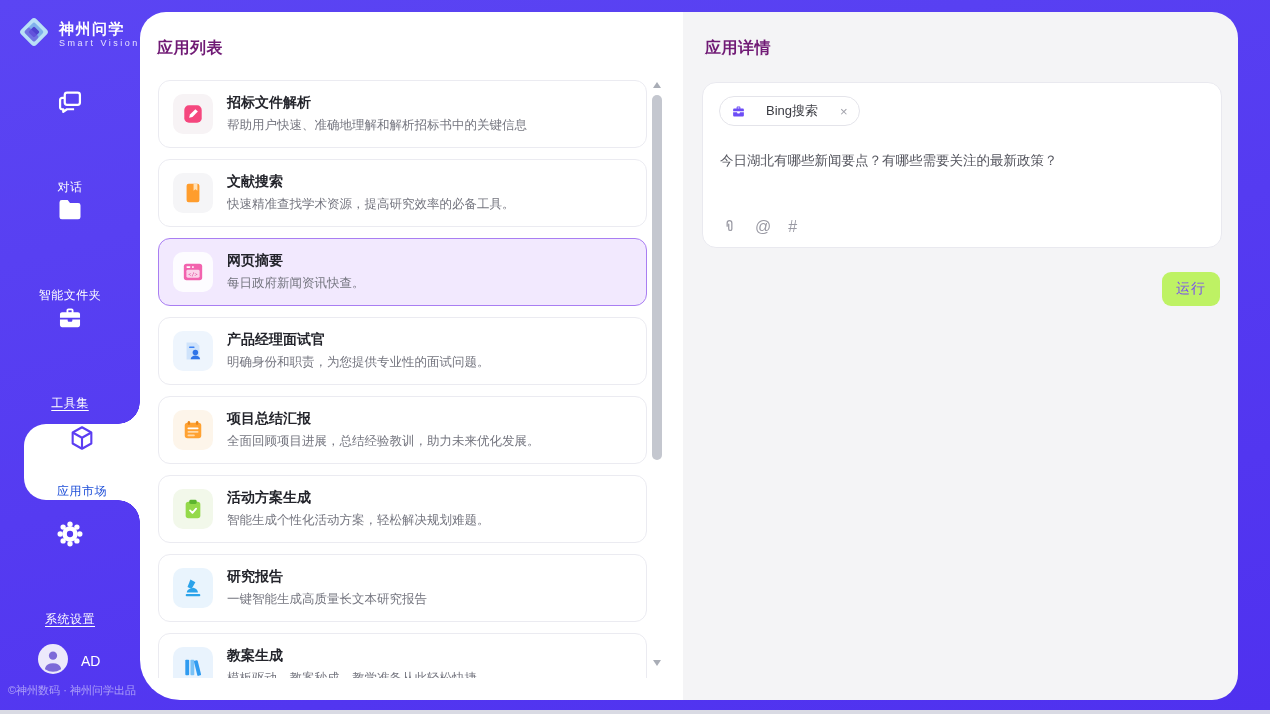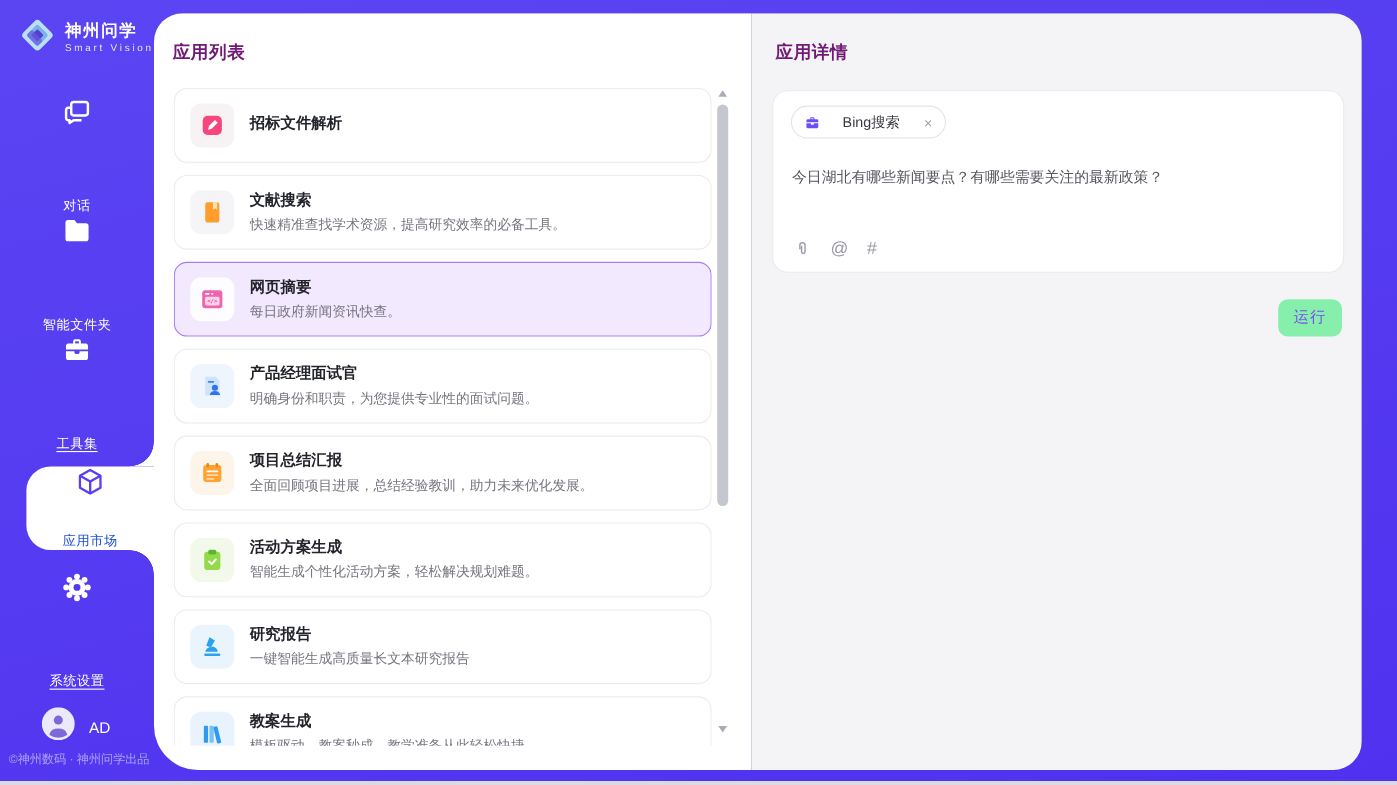--- a/index.html
+++ b/index.html
@@ -78,21 +78,21 @@
   }
   .chip svg{width:15px;height:15px;display:block;}
   .chip-label{font-size:13px;color:#3a3b42;}
   .chip-close{font-size:13px;color:#a0a1aa;margin-left:2px;cursor:pointer;line-height:1;}
   .prompt-text{position:absolute;left:17px;top:68px;right:20px;font-size:13.5px;color:#54555e;line-height:1.5;cursor:text;}
   .composer-row{position:absolute;left:18px;bottom:12px;display:flex;align-items:center;gap:17px;color:#9a9aa4;}
   .composer-row .c-icon{cursor:pointer;display:flex;align-items:center;}
   .composer-row svg{width:17px;height:17px;display:block;}
   .composer-glyph{font-size:16px;line-height:1;color:#9a9aa4;}
   .run-btn{
-    position:absolute;right:18px;top:260px;background:#86efac;color:#7a4ff0;
+    position:absolute;right:18px;top:260px;background:#bef264;color:#7a4ff0;
     font-size:14px;padding:8px 14px;border-radius:9px;border:none;cursor:pointer;
     font-family:inherit;letter-spacing:1px;
   }
 </style>
 </head>
 <body>
 
 <div class="app">
 
   <div class="sidebar">
@@ -198,20 +198,21 @@
 
           <div class="app-card">
             <span class="icon-box" style="background: rgb(247, 243, 245);">
               <svg viewBox="0 0 24 24">
                 <rect x="2.5" y="2.5" width="19" height="19" rx="5" fill="#f5477e"></rect>
                 <path d="M7.8 16.2l.9-3.6 5.9-5.9 2.7 2.7-5.9 5.9-3.6.9z" fill="#fff"></path>
               </svg>
             </span>
             <span class="app-texts">
               <div class="app-name">招标文件解析</div>
+              <div class="app-desc">帮助用户快速、准确地理解和解析招标书中的关键信息</div>
             </span>
           </div>
 
           <div class="app-card">
             <span class="icon-box" style="background: rgb(245, 245, 247);">
               <svg viewBox="0 0 24 24">
                 <path d="M5 4.2A2.2 2.2 0 0 1 7.2 2h9.6A2.2 2.2 0 0 1 19 4.2v15.6A2.2 2.2 0 0 1 16.8 22H7.2A2.2 2.2 0 0 1 5 19.8z" fill="#ff9d2d"></path>
                 <path d="M12.6 2h4.2v7.6l-2.1-1.7-2.1 1.7z" fill="#ffe1b8"></path>
               </svg>
             </span>

